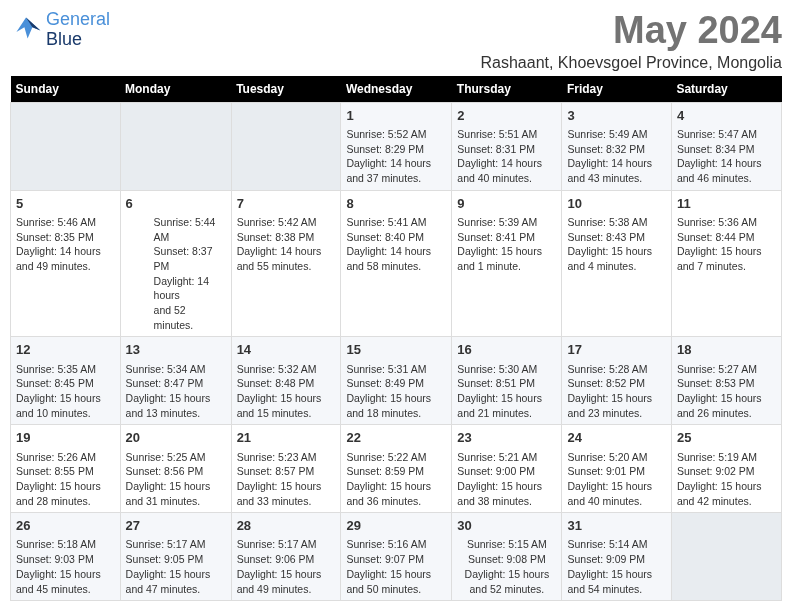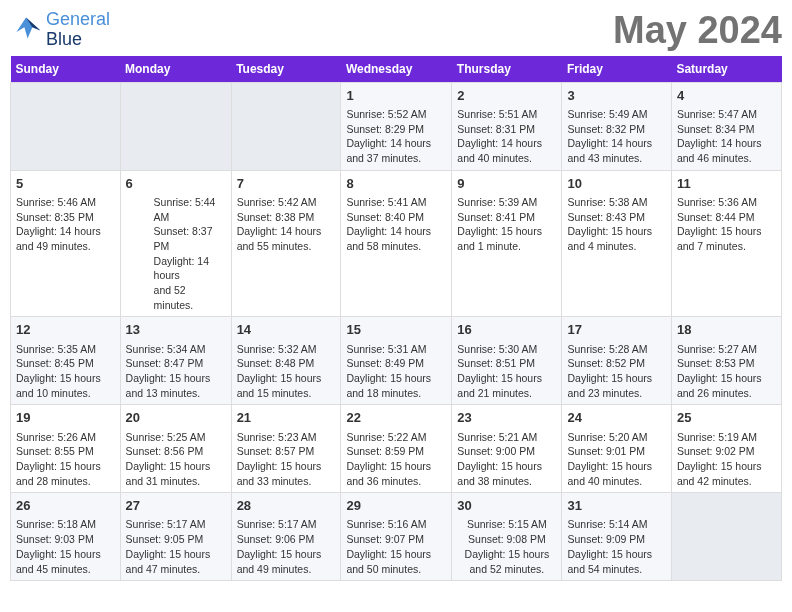--- a/index.html
+++ b/index.html
@@ -47,21 +47,21 @@
       font-size: 16px;
       color: #333;
       margin-top: 2px;
     }
     table {
       width: 100%;
       border-collapse: collapse;
       font-size: 11px;
     }
     thead th {
-      background-color: #6d28d9;
+      background-color: #000000;
       color: #fff;
       text-align: left;
       padding: 6px 5px;
       font-size: 12px;
       font-weight: bold;
     }
     tbody td {
       vertical-align: top;
       padding: 4px 5px;
       border: 1px solid #ddd;
@@ -99,20 +99,21 @@
       <polygon points="20,2 38,18 28,14 22,28 18,14 8,20" fill="#4a90d9"></polygon>
       <polygon points="20,2 38,18 28,14" fill="#1a3a6b"></polygon>
     </svg>
     <div class="logo-text">
       <div><span>General</span></div>
       <div>Blue</div>
     </div>
   </div>
   <div class="title-block">
     <div class="main-title">May 2024</div>
+    <div class="subtitle">Rashaant, Khoevsgoel Province, Mongolia</div>
   </div>
 </div>
 
 <table>
   <thead>
     <tr id="header-row">
         <th>Sunday</th>
         <th>Monday</th>
         <th>Tuesday</th>
         <th>Wednesday</th>

